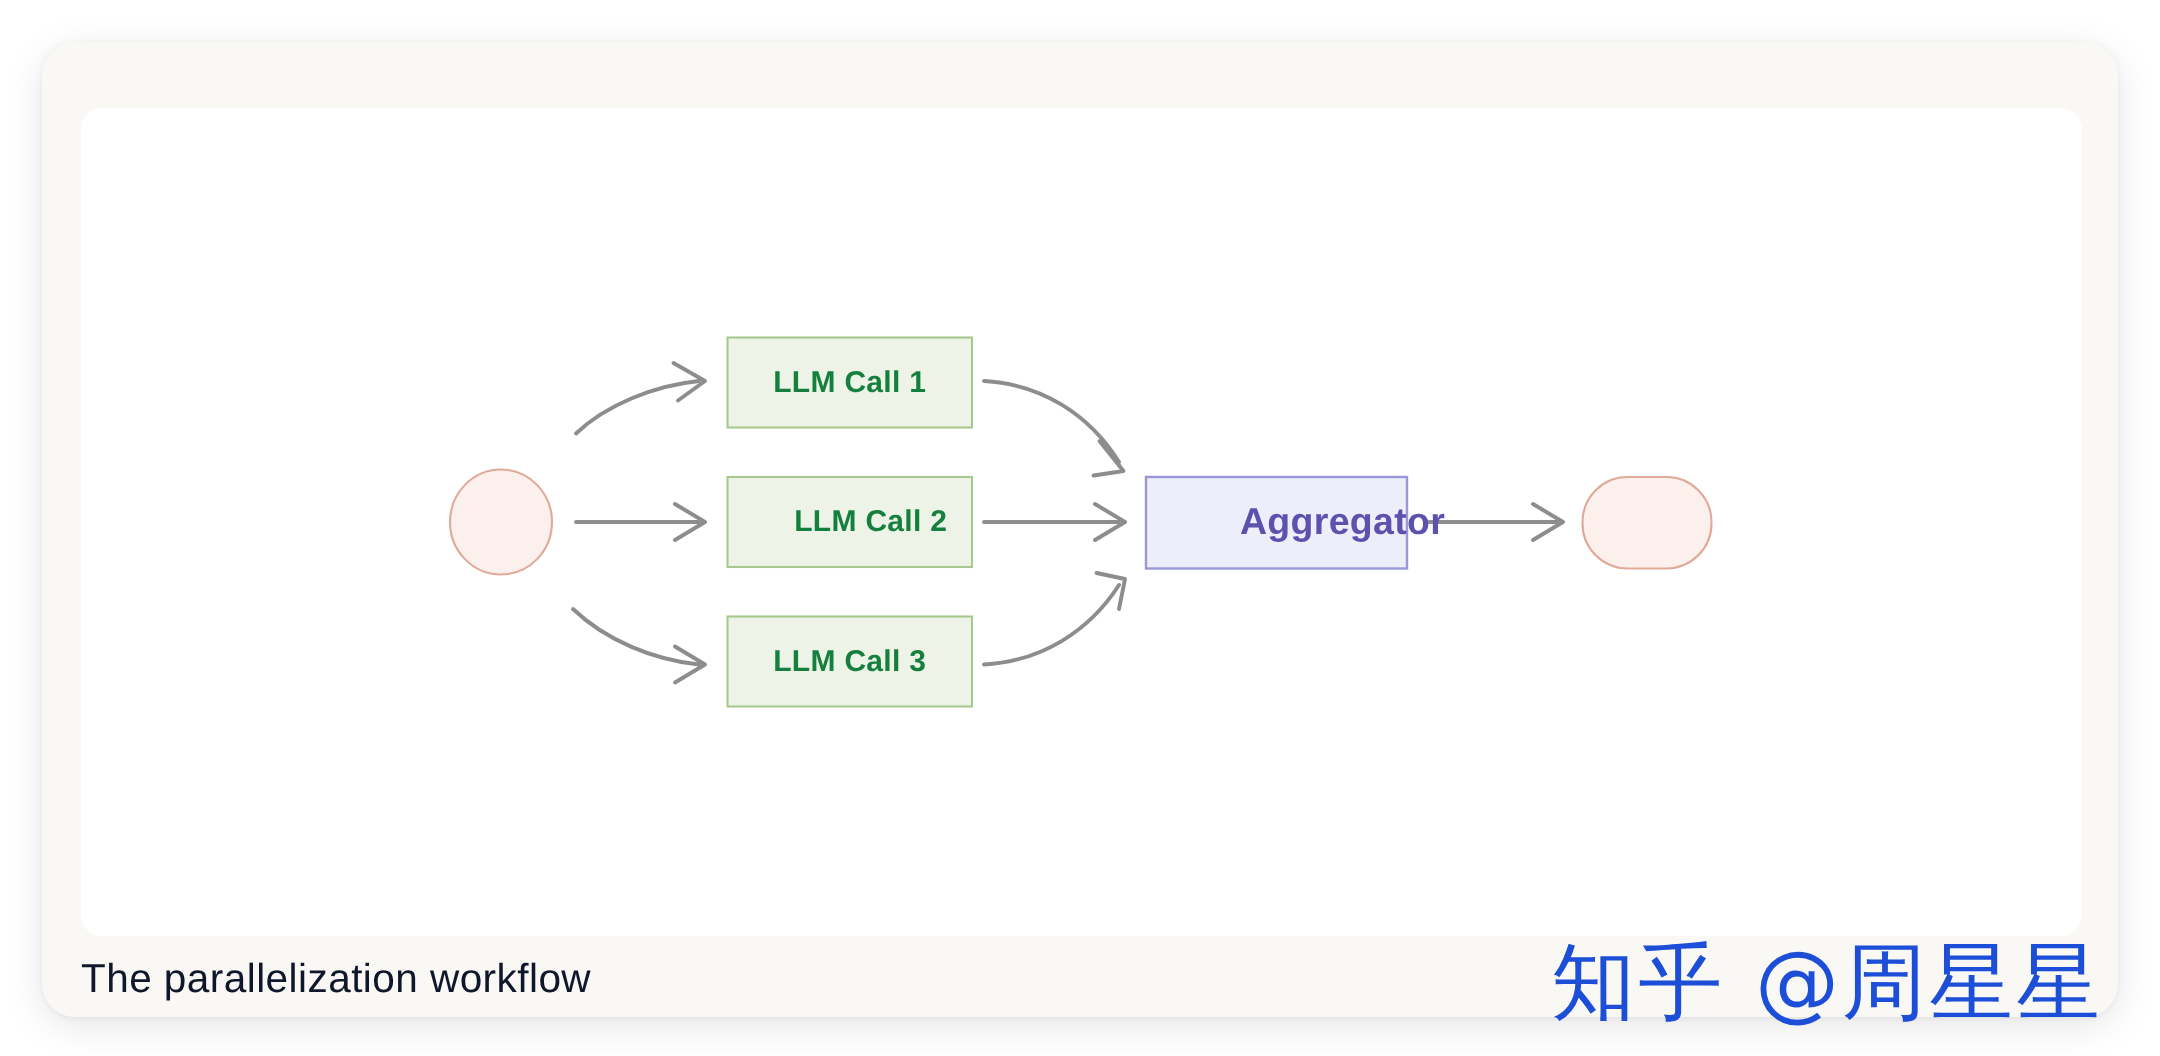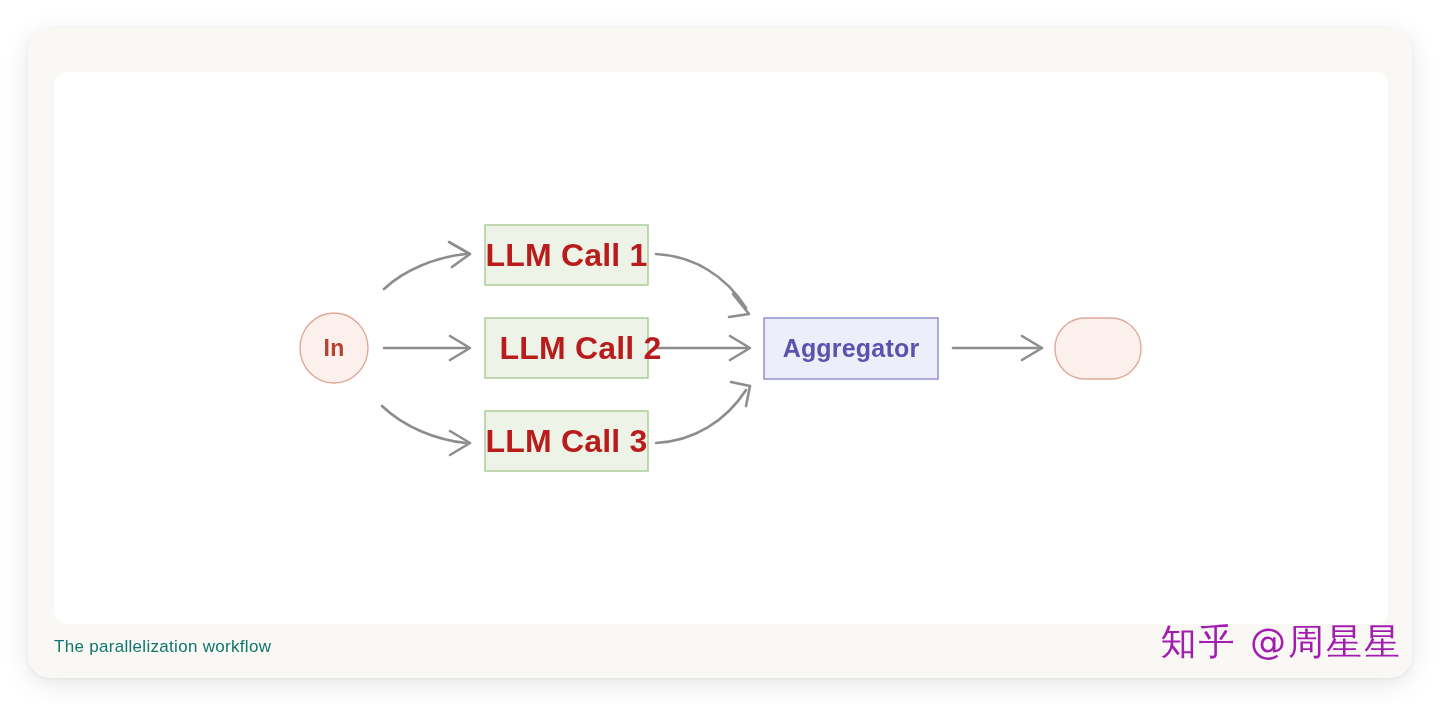--- a/index.html
+++ b/index.html
@@ -65,55 +65,56 @@
     white-space: nowrap;
     pointer-events: none;
   }
 
   .lbl-in, .lbl-out {
     color: #b5442c;
     font-size: 23px;
     letter-spacing: 0.2px;
   }
   .lbl-llm {
-    color: #b91c1c;
-    font-size: 32px;
+    color: #15803d;
+    font-size: 20px;
     letter-spacing: 0.2px;
   }
   .lbl-agg {
     color: #5b52ae;
     font-size: 25px;
     letter-spacing: 0.2px;
+    margin-left: 44px;
   }
 
   
   .n-in   { left: 300px; top: 313px; width: 68px;  height: 70px; }
   .n-llm1 { left: 485px; top: 225px; width: 163px; height: 60px; }
   .n-llm2 { left: 485px; top: 318px; width: 191px; height: 60px; }
   .n-llm3 { left: 485px; top: 411px; width: 163px; height: 60px; text-align: center; }
   .n-agg  { left: 764px; top: 318px; width: 174px; height: 61px; }
   .n-out  { left: 1055px;top: 318px; width: 86px;  height: 61px; }
 
   
   .caption {
     position: absolute;
     left: 54px;
     top: 637px;
-    font-size: 17px;
-    color: #0f766e;
+    font-size: 27px;
+    color: #0f172a;
     letter-spacing: 0.3px;
   }
 
   
   .watermark {
     position: absolute;
     right: 38px;
     top: 618px;
-    font-size: 36px;
-    color: #a21caf;
+    font-size: 56px;
+    color: #1d4ed8;
     font-weight: 500;
     letter-spacing: 2px;
     user-select: none;
     font-family: "DejaVu Sans", sans-serif;
   }
 </style>
 </head>
 <body>
 
 <div id="stage">
@@ -168,21 +169,20 @@
         <path d="M 677 310 L 696 314 L 692 334"></path>
       </g>
 
       <g>
         <path d="M 899 276 L 984 276"></path>
         <path d="M 968 264 L 988 276 L 968 288"></path>
       </g>
     </g>
   </svg>
 
-  <div class="node-label lbl-in n-in">In</div>
 
   <div class="node-label lbl-llm n-llm1">LLM Call 1</div>
 
   <div class="node-label lbl-llm n-llm2">LLM Call 2</div>
 
   <div class="node-label lbl-llm n-llm3">LLM Call 3</div>
 
   <div class="node-label lbl-agg n-agg">Aggregator</div>
 
 

